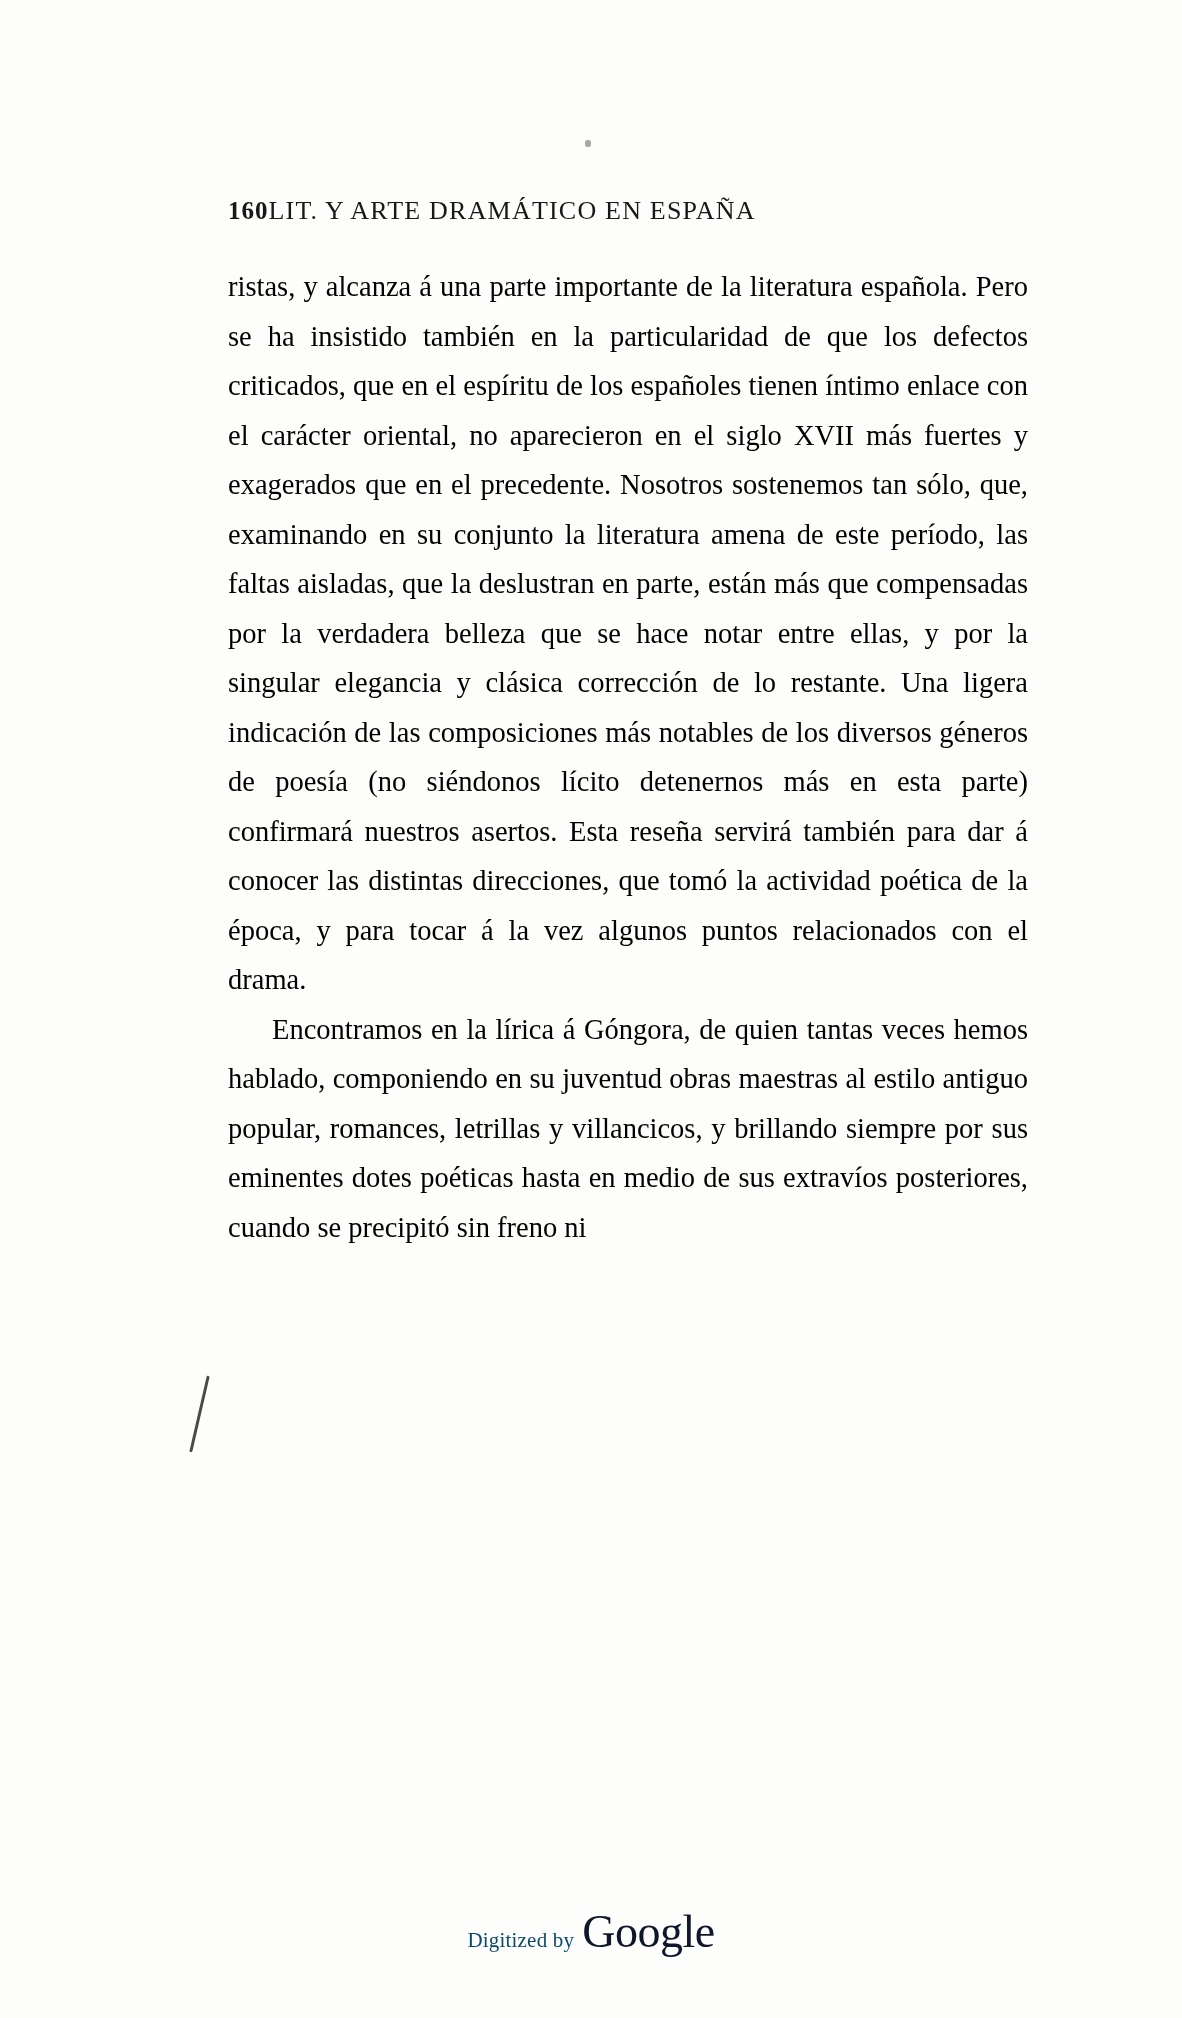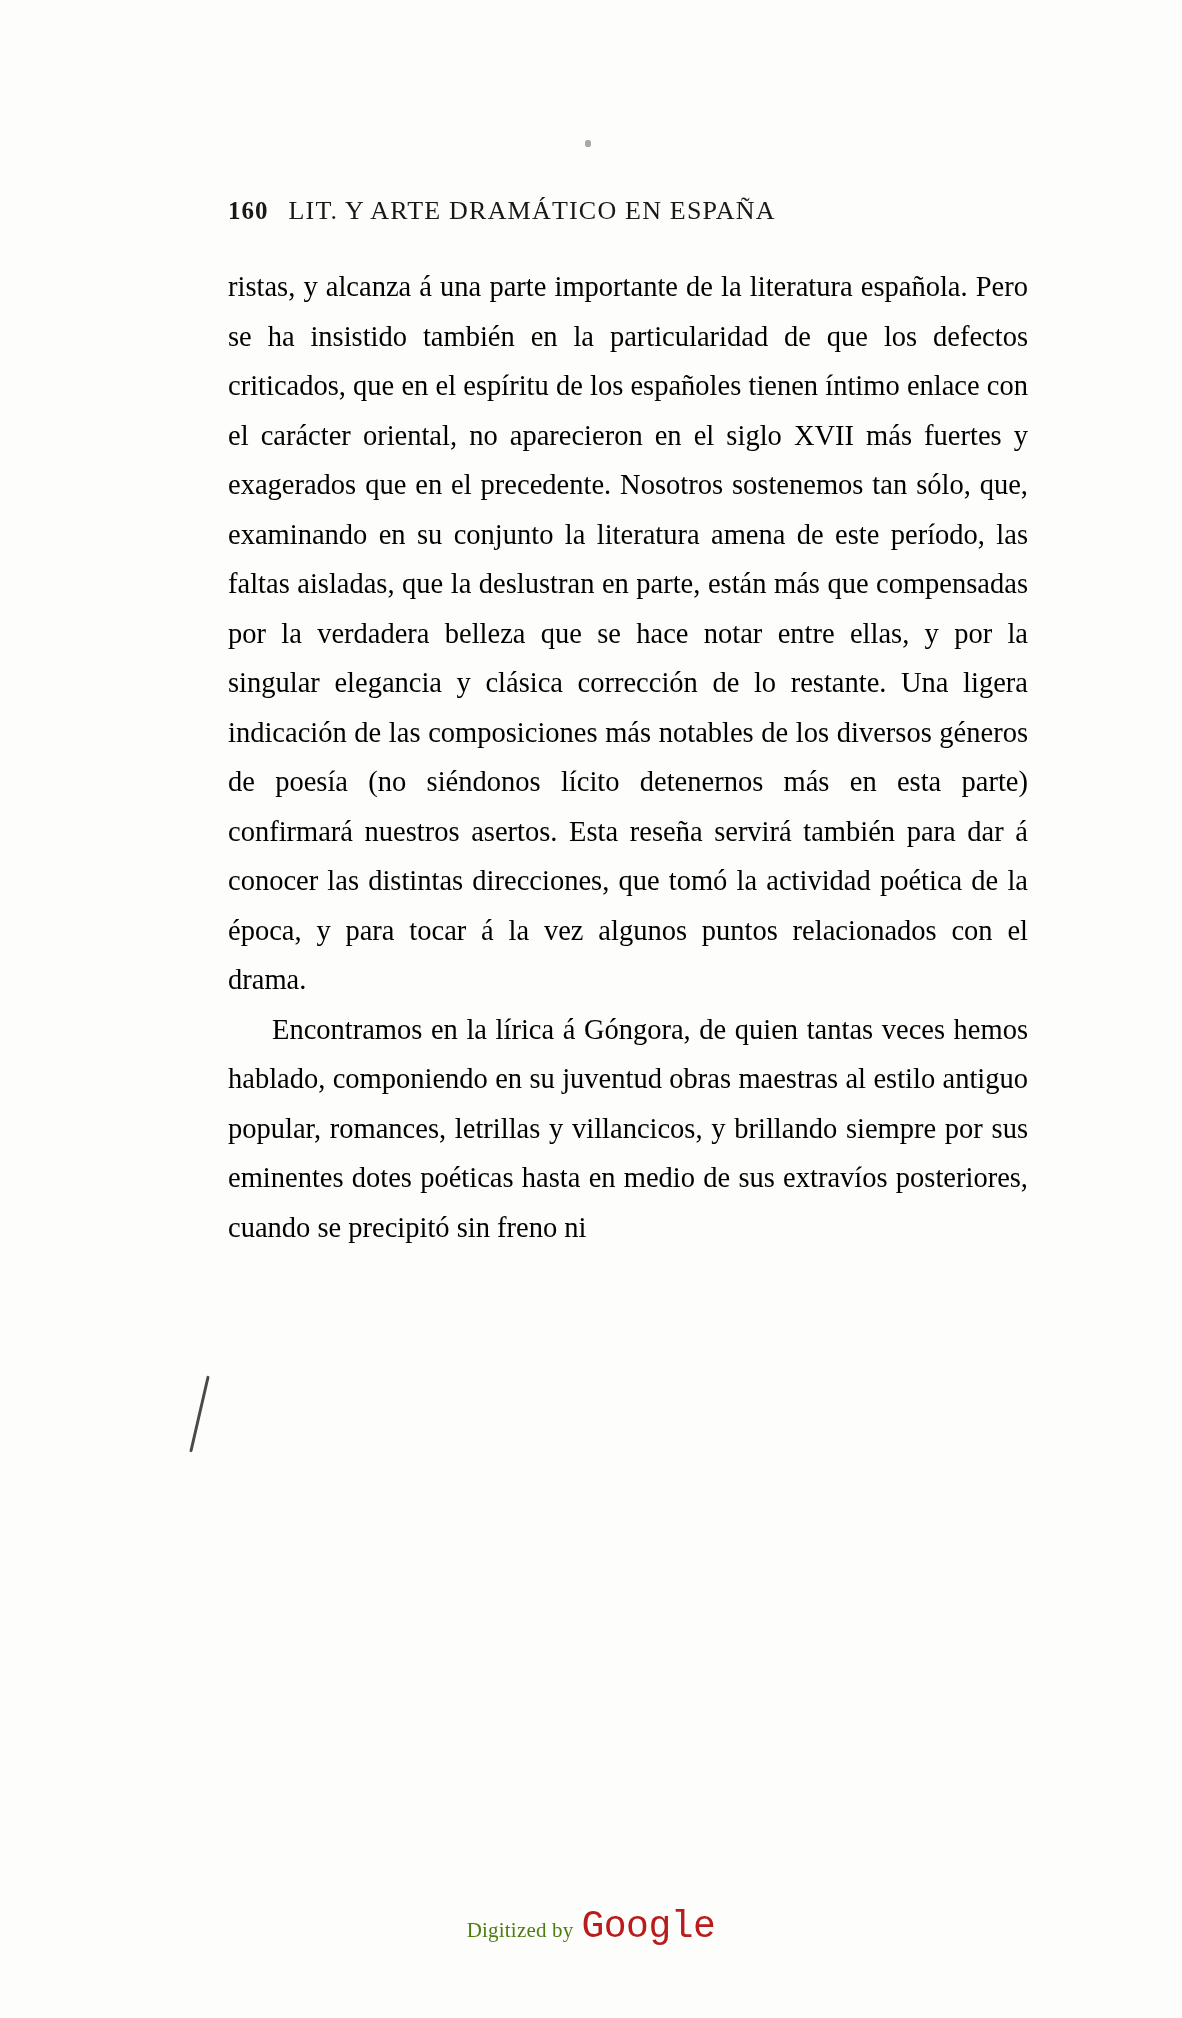--- a/index.html
+++ b/index.html
@@ -47,21 +47,20 @@
     font-family: "Liberation Serif", serif;
     font-size: 25px;
     letter-spacing: 1.4px;
     color: #181818;
     white-space: nowrap;
     margin-bottom: 36px;
   }
   .running-head .folio {
     font-weight: 700;
     letter-spacing: 1px;
-    margin-right: 20px;
   }
   .running-head .title {
     font-variant: small-caps;
     font-size: 26px;
     letter-spacing: 1.2px;
     margin-top: 36px;
   }
 
   .body-text {
     font-size: 28.5px;
@@ -103,30 +102,30 @@
     position: absolute;
     left: 0;
     top: 1905px;
     width: 1182px;
     text-align: center;
   }
   .digitized {
     display: inline-block;
     font-family: "Liberation Serif", serif;
     font-size: 21px;
-    color: #4d7c0f;
+    color: #0c4a6e;
     vertical-align: baseline;
     margin-right: 8px;
     letter-spacing: .2px;
   }
   .google-logo {
     display: inline-block;
-    font-family: Liberation Mono, monospace;
-    font-size: 38px;
-    color: #b91c1c;
+    font-family: Liberation Serif, serif;
+    font-size: 46px;
+    color: #0f172a;
     letter-spacing: -0.5px;
     vertical-align: baseline;
   }
 </style>
 </head>
 <body>
 
 <div class="page">
 
   <div class="top-speck"></div>

